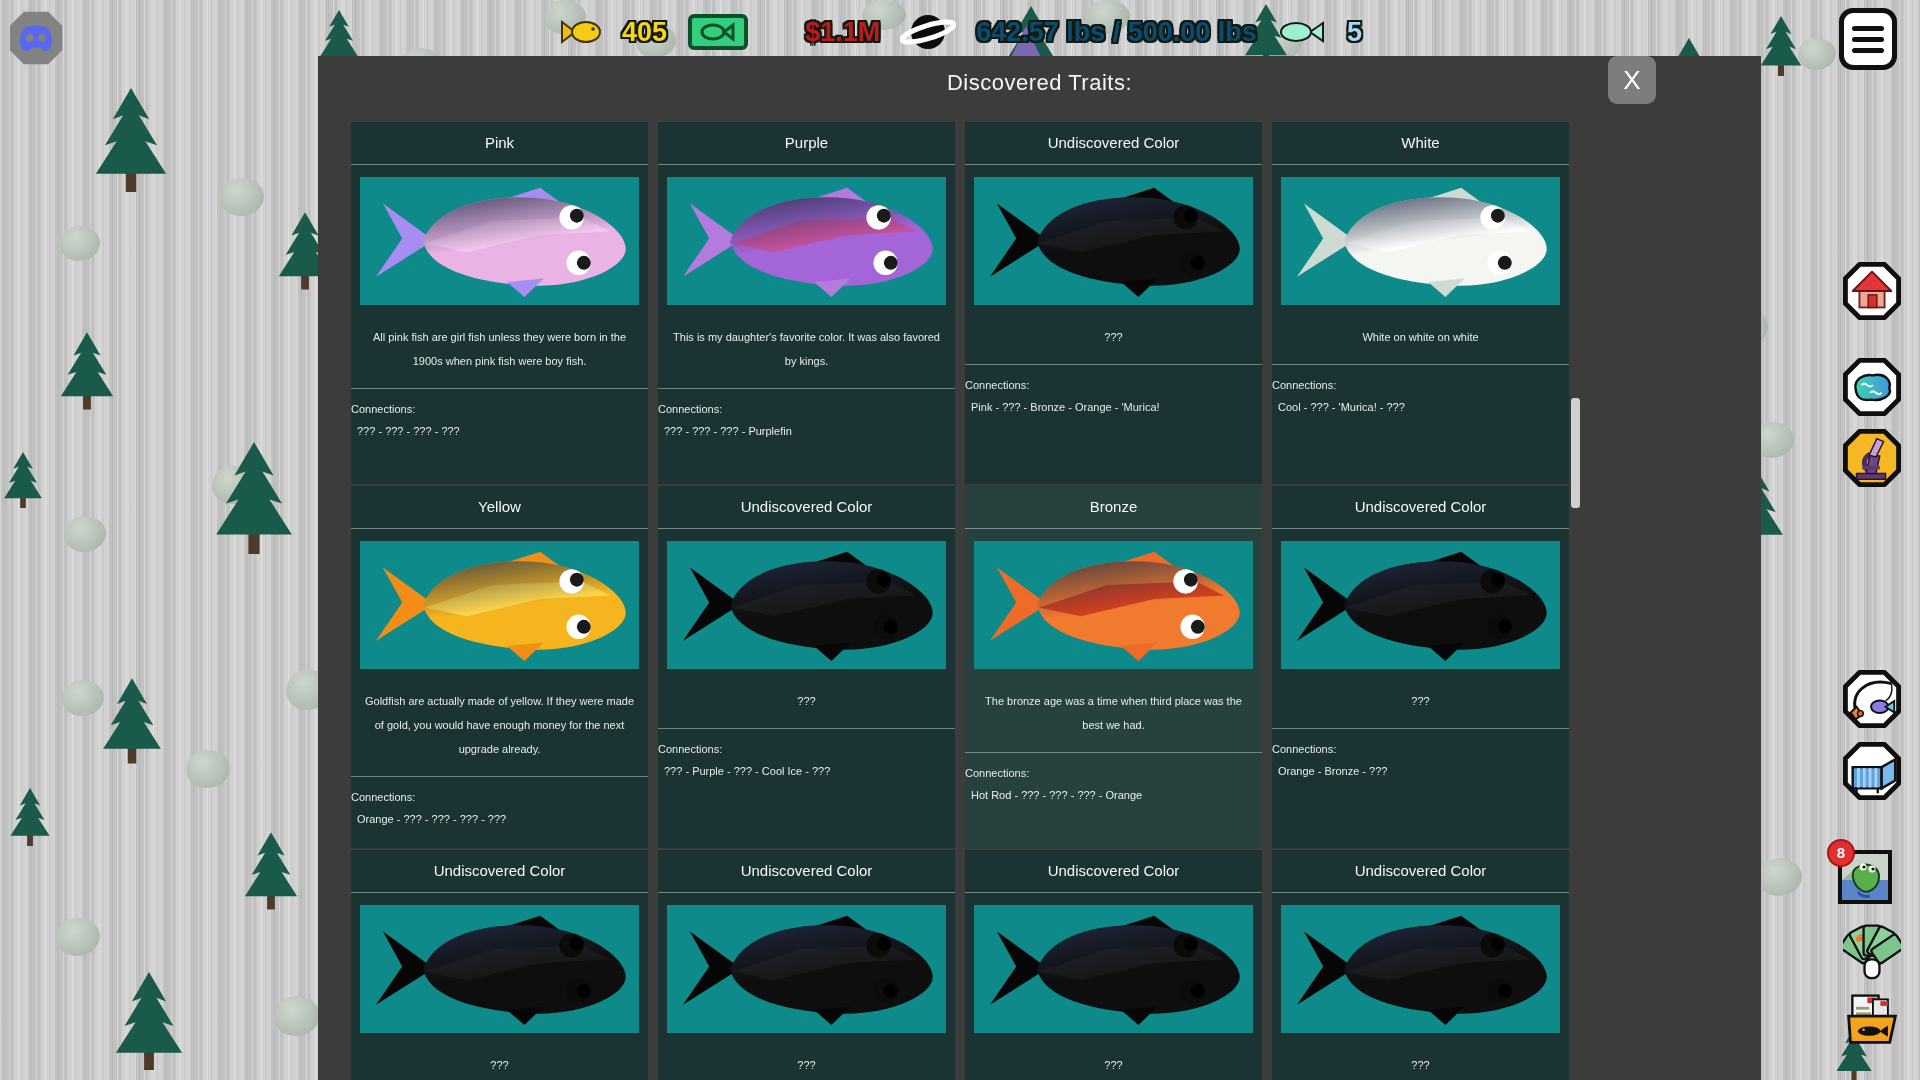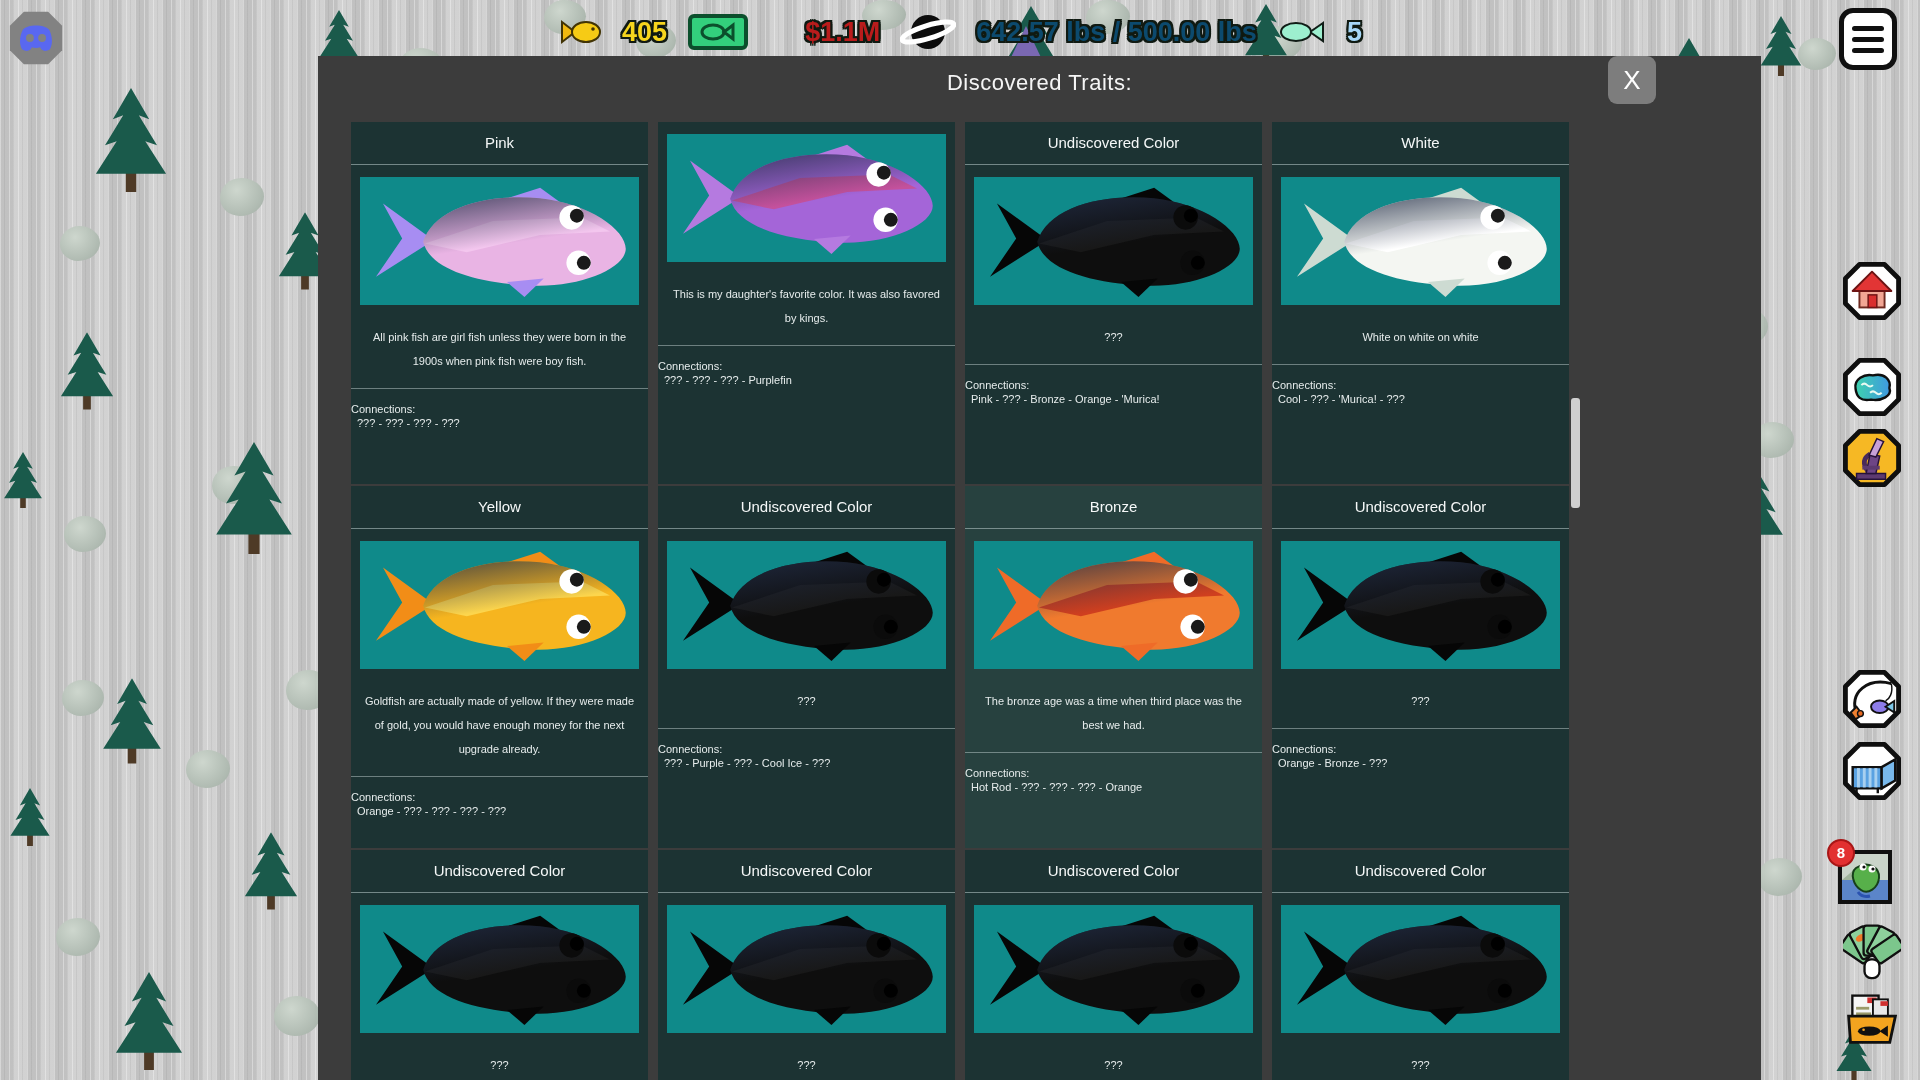--- a/index.html
+++ b/index.html
@@ -36,21 +36,21 @@
   .grid{position:absolute;left:33px;top:66px;display:grid;grid-template-columns:repeat(4,297px);grid-auto-rows:362px;gap:2px 10px;}
   .card{background:#1c3333;color:#e6ecec;overflow:hidden;}
   .card.highlight{background:#27413f;}
   .card-title{height:42px;line-height:42px;text-align:center;font-size:15px;color:#f5f8f8;
     border-bottom:1px solid rgba(190,205,205,.55);}
   .fish-box{margin:12px 9px 0;height:128px;background:#0f8a8a;display:flex;align-items:center;justify-content:center;}
   .fish-box svg{width:262px;height:116px;display:block;}
   .card-desc{margin:20px 12px 0;font-size:11px;line-height:24px;text-align:center;min-height:16px;}
   .card-divider{margin-top:15px;border-top:1px solid rgba(190,205,205,.5);height:0;}
   .conn-label{margin-top:14px;font-size:11px;}
-  .conn-value{margin-top:2px;padding-left:6px;font-size:11px;text-align:left;}
+  .conn-value{margin-top:10px;padding-left:6px;font-size:11px;text-align:left;}
   .scroll-thumb{position:absolute;left:1253px;top:342px;width:9px;height:110px;background:#cfcfcf;border-radius:3px;}
   .close-btn{position:absolute;left:1608px;top:56px;width:48px;height:48px;background:#7d7d7d;border-radius:9px;
     color:#fff;font-size:26px;display:flex;align-items:center;justify-content:center;z-index:12;cursor:pointer;}
   
   .side-btn{position:absolute;left:1843px;width:58px;height:58px;z-index:15;line-height:0;}
   .side-btn svg{width:100%;height:100%;}
   .photo-btn{position:absolute;left:1834px;top:846px;width:62px;height:62px;z-index:15;line-height:0;}
   .badge{position:absolute;left:-7px;top:-7px;width:24px;height:24px;background:#e23030;border:2px solid #a81616;
     border-radius:50%;color:#fff;font-weight:bold;font-size:15px;display:flex;align-items:center;justify-content:center;z-index:16;}
 </style>
@@ -236,20 +236,21 @@
         <circle cx="246" cy="90" r="8" fill="#1a1a1a"></circle>
       </svg>
     </div>
     <div class="card-desc">All pink fish are girl fish unless they were born in the 1900s when pink fish were boy fish.</div>
     <div class="card-divider"></div>
     <div class="conn-label">Connections:</div>
     <div class="conn-value">??? - ??? - ??? - ???</div>
   </div>
 
   <div class="card">
+    <div class="card-title">Purple</div>
     <div class="fish-box">
       <svg viewBox="0 0 300 130">
         <polygon points="74,64 16,22 38,62 8,106" fill="#b57ae0"></polygon>
         <polygon points="140,22 196,4 218,20" fill="#b57ae0"></polygon>
         <path d="M62,66 C74,28 132,10 196,16 C252,22 294,52 294,74 C294,96 242,119 184,116 C124,113 70,98 62,66 Z" fill="#a465d8"></path>
         <polygon points="64,68 142,42 244,38 276,54 196,58 112,78" fill="#c4519c"></polygon>
         <path d="M62,66 C74,28 132,10 196,16 C252,22 294,52 294,74 C294,96 242,119 184,116 C124,113 70,98 62,66 Z" fill="url(#fish-shade)"></path>
         <polygon points="158,112 178,129 200,108" fill="#b57ae0"></polygon>
         <circle cx="232" cy="38" r="14" fill="#ffffff"></circle>
         <circle cx="238" cy="36" r="8" fill="#1a1a1a"></circle>

